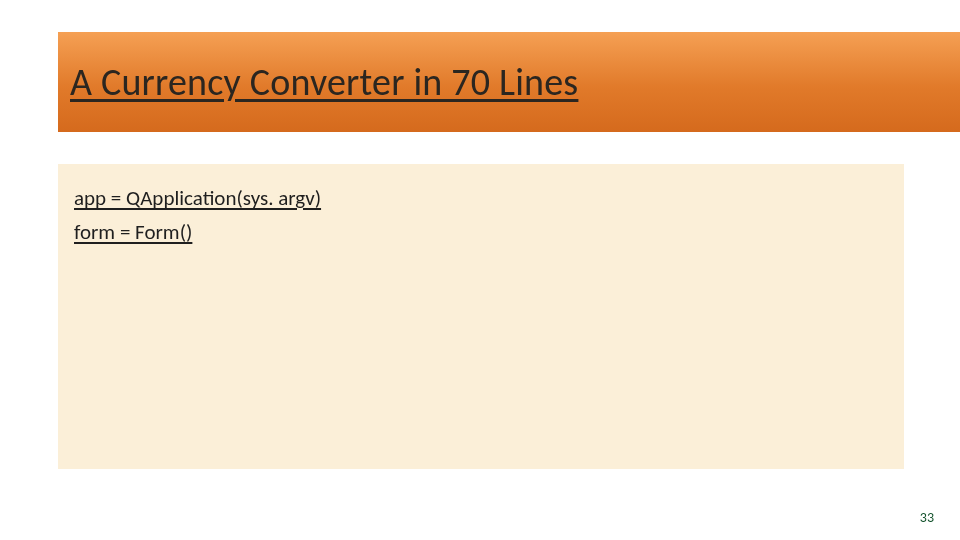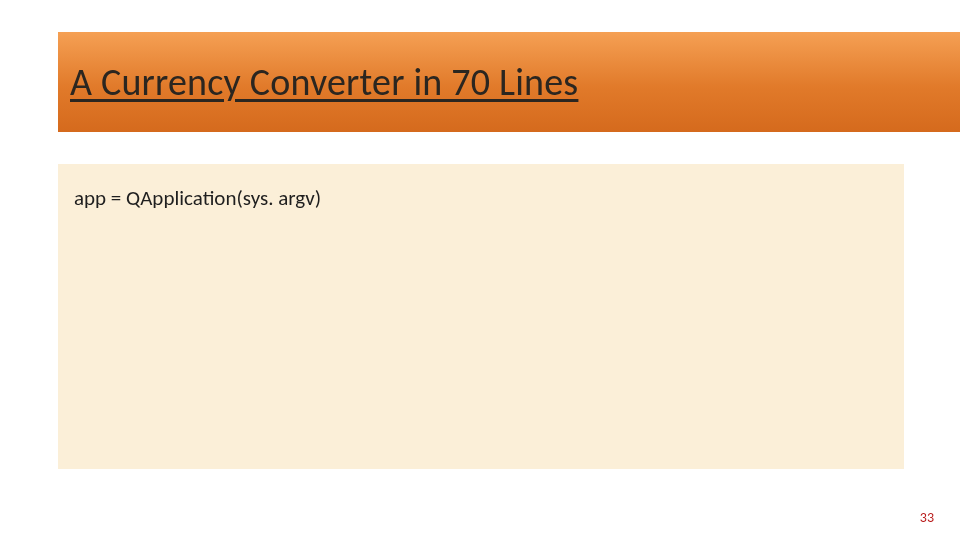--- a/index.html
+++ b/index.html
@@ -41,34 +41,36 @@
     width: 846px;
     height: 305px;
     background: #fbefd8;
     padding: 18px 16px;
   }
   .code-line {
     font-size: 21px;
     line-height: 1.6;
     color: #1f1f1f;
     font-family: "Segoe UI", "Calibri", Arial, sans-serif;
+    text-decoration: underline;
     text-underline-offset: 3px;
   }
   .page-number {
     position: absolute;
     right: 26px;
     bottom: 14px;
     font-size: 14px;
-    color: #b91c1c;
+    color: #14532d;
   }
 </style>
 </head>
 <body>
 
 <div class="title-bar">
   <div class="title-text">A Currency Converter in 70 Lines</div>
 </div>
 
 <div class="content-box">
   <div class="code-line">app = QApplication(sys. argv)</div>
+  <div class="code-line">form = Form()</div>
 </div>
 
 <div class="page-number">33</div>
 
 </body></html>

